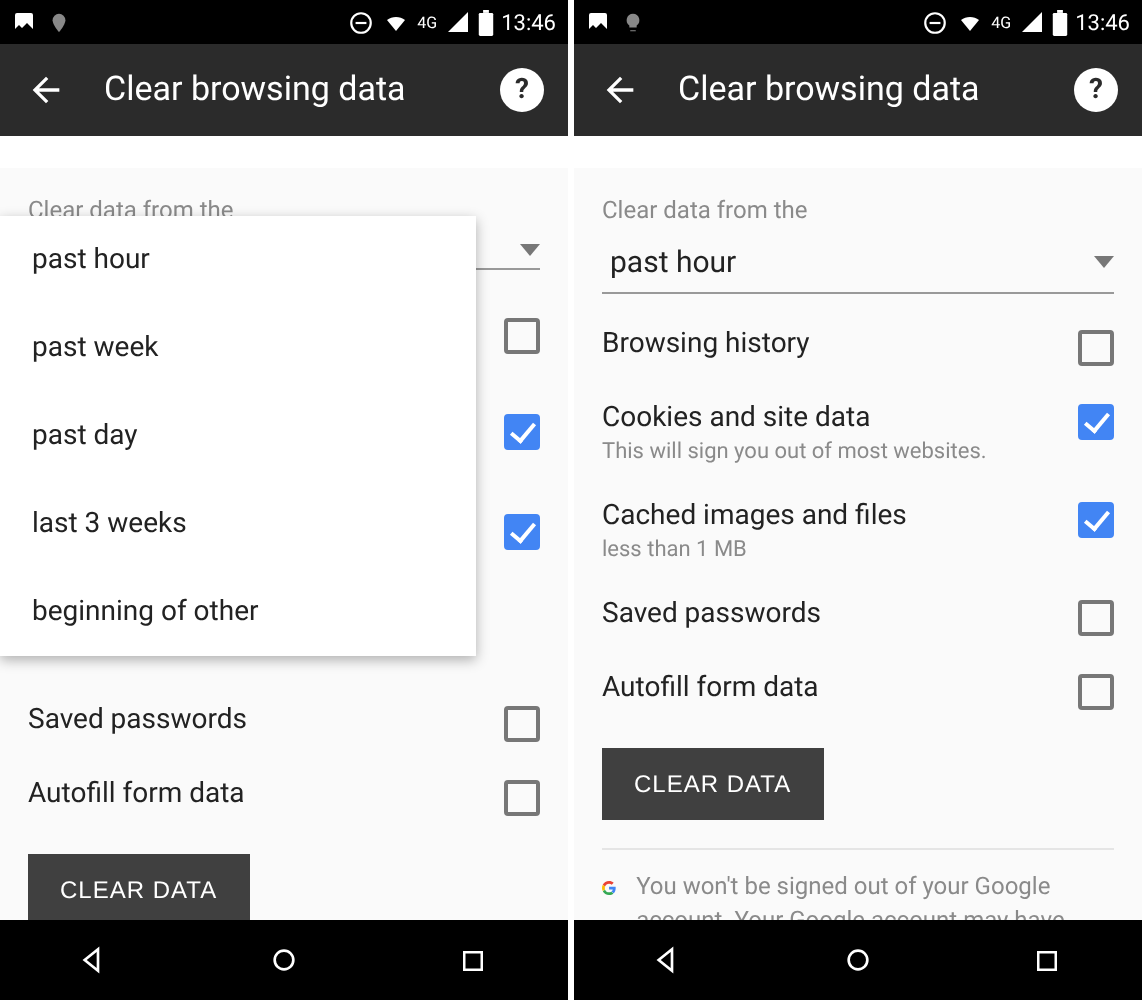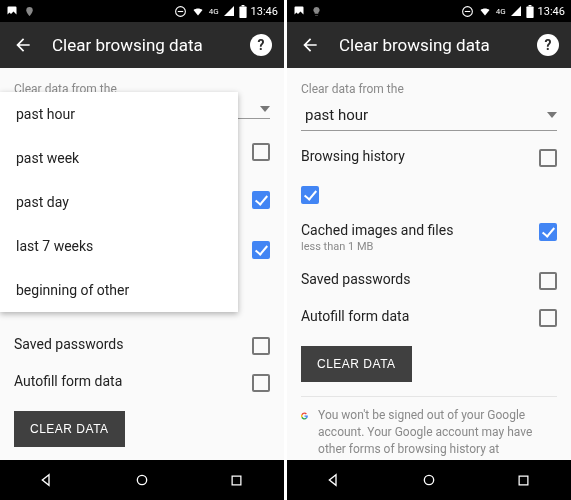--- a/index.html
+++ b/index.html
@@ -10,21 +10,21 @@
 .statusbar { height: 22px; background: #000; color: #fff; display:flex; align-items:center; justify-content:space-between; padding: 0 6px; font-size: 11px; }
 .sb-left { display:flex; gap:6px; align-items:center; }
 .sb-right { display:flex; gap:4px; align-items:center; }
 .sb-icon { display:inline-flex; }
 
 .appbar { height: 46px; background: #2b2b2b; color:#fff; display:flex; align-items:center; padding: 16px 12px; }
 .appbar .back { width:22px; height:22px; display:flex; align-items:center; justify-content:center; margin-right: 18px; }
 .appbar .title { font-size: 17px; font-weight: 400; flex:1; }
 .appbar .help { width:22px; height:22px; background:#fff; color:#2b2b2b; border-radius:50%; display:flex; align-items:center; justify-content:center; font-size:14px; font-weight:700; }
 
-.content { flex:1; background:#fafafa; padding: 10px 14px 0 14px; position:relative; overflow:hidden; }
+.content { flex:1; background:#fafafa; padding: 10px 14px 0 14px; position:relative; overflow:hidden;margin-top:16px; }
 .section-label { font-size: 12px; color:#8a8a8a; margin: 4px 0 4px 0; }
 .dd { display:flex; align-items:center; justify-content:space-between; border-bottom:1px solid #999; padding: 6px 0 6px 4px; margin-bottom: 8px; }
 .dd .dd-text { font-size: 15px; color:#222; }
 .dd .caret { width:0;height:0;border-left:5px solid transparent;border-right:5px solid transparent;border-top:6px solid #777; }
 
 .item { display:flex; align-items:flex-start; justify-content:space-between; padding: 9px 0; }
 .item .labels { flex:1; padding-right:24px; }
 .item .primary { font-size: 14px; color:#222; }
 .item .secondary { font-size: 11px; color:#8a8a8a; margin-top:2px; }
 .checkbox { width:18px; height:18px; border:2px solid #777; border-radius:2px; position:relative; margin-top:1px; }
@@ -110,21 +110,21 @@
       <div class="dd">
         <span class="dd-text"></span>
         <span class="caret"></span>
       </div>
 
       
       <div class="dropdown-menu">
         <div class="menu-item">past hour</div>
         <div class="menu-item">past week</div>
         <div class="menu-item">past day</div>
-        <div class="menu-item">last 7 weeks</div>
+        <div class="menu-item">last 3 weeks</div>
         <div class="menu-item">beginning of other</div>
       </div>
 
       
       <div class="peek" style="top:74px">
           <div class="checkbox"></div>
         </div>
       <div class="peek" style="top:122px">
           <div class="checkbox checked"></div>
         </div>
@@ -230,20 +230,24 @@
         <span class="caret"></span>
       </div>
 
       <div class="item">
         <div class="labels">
             <div class="primary">Browsing history</div>
           </div>
         <div class="checkbox"></div>
       </div>
       <div class="item">
+        <div class="labels">
+          <div class="primary">Cookies and site data</div>
+          <div class="secondary">This will sign you out of most websites.</div>
+        </div>
         <div class="checkbox checked"></div>
       </div>
       <div class="item">
         <div class="labels">
           <div class="primary">Cached images and files</div>
           <div class="secondary">less than 1 MB</div>
         </div>
         <div class="checkbox checked"></div>
       </div>
       <div class="item">

